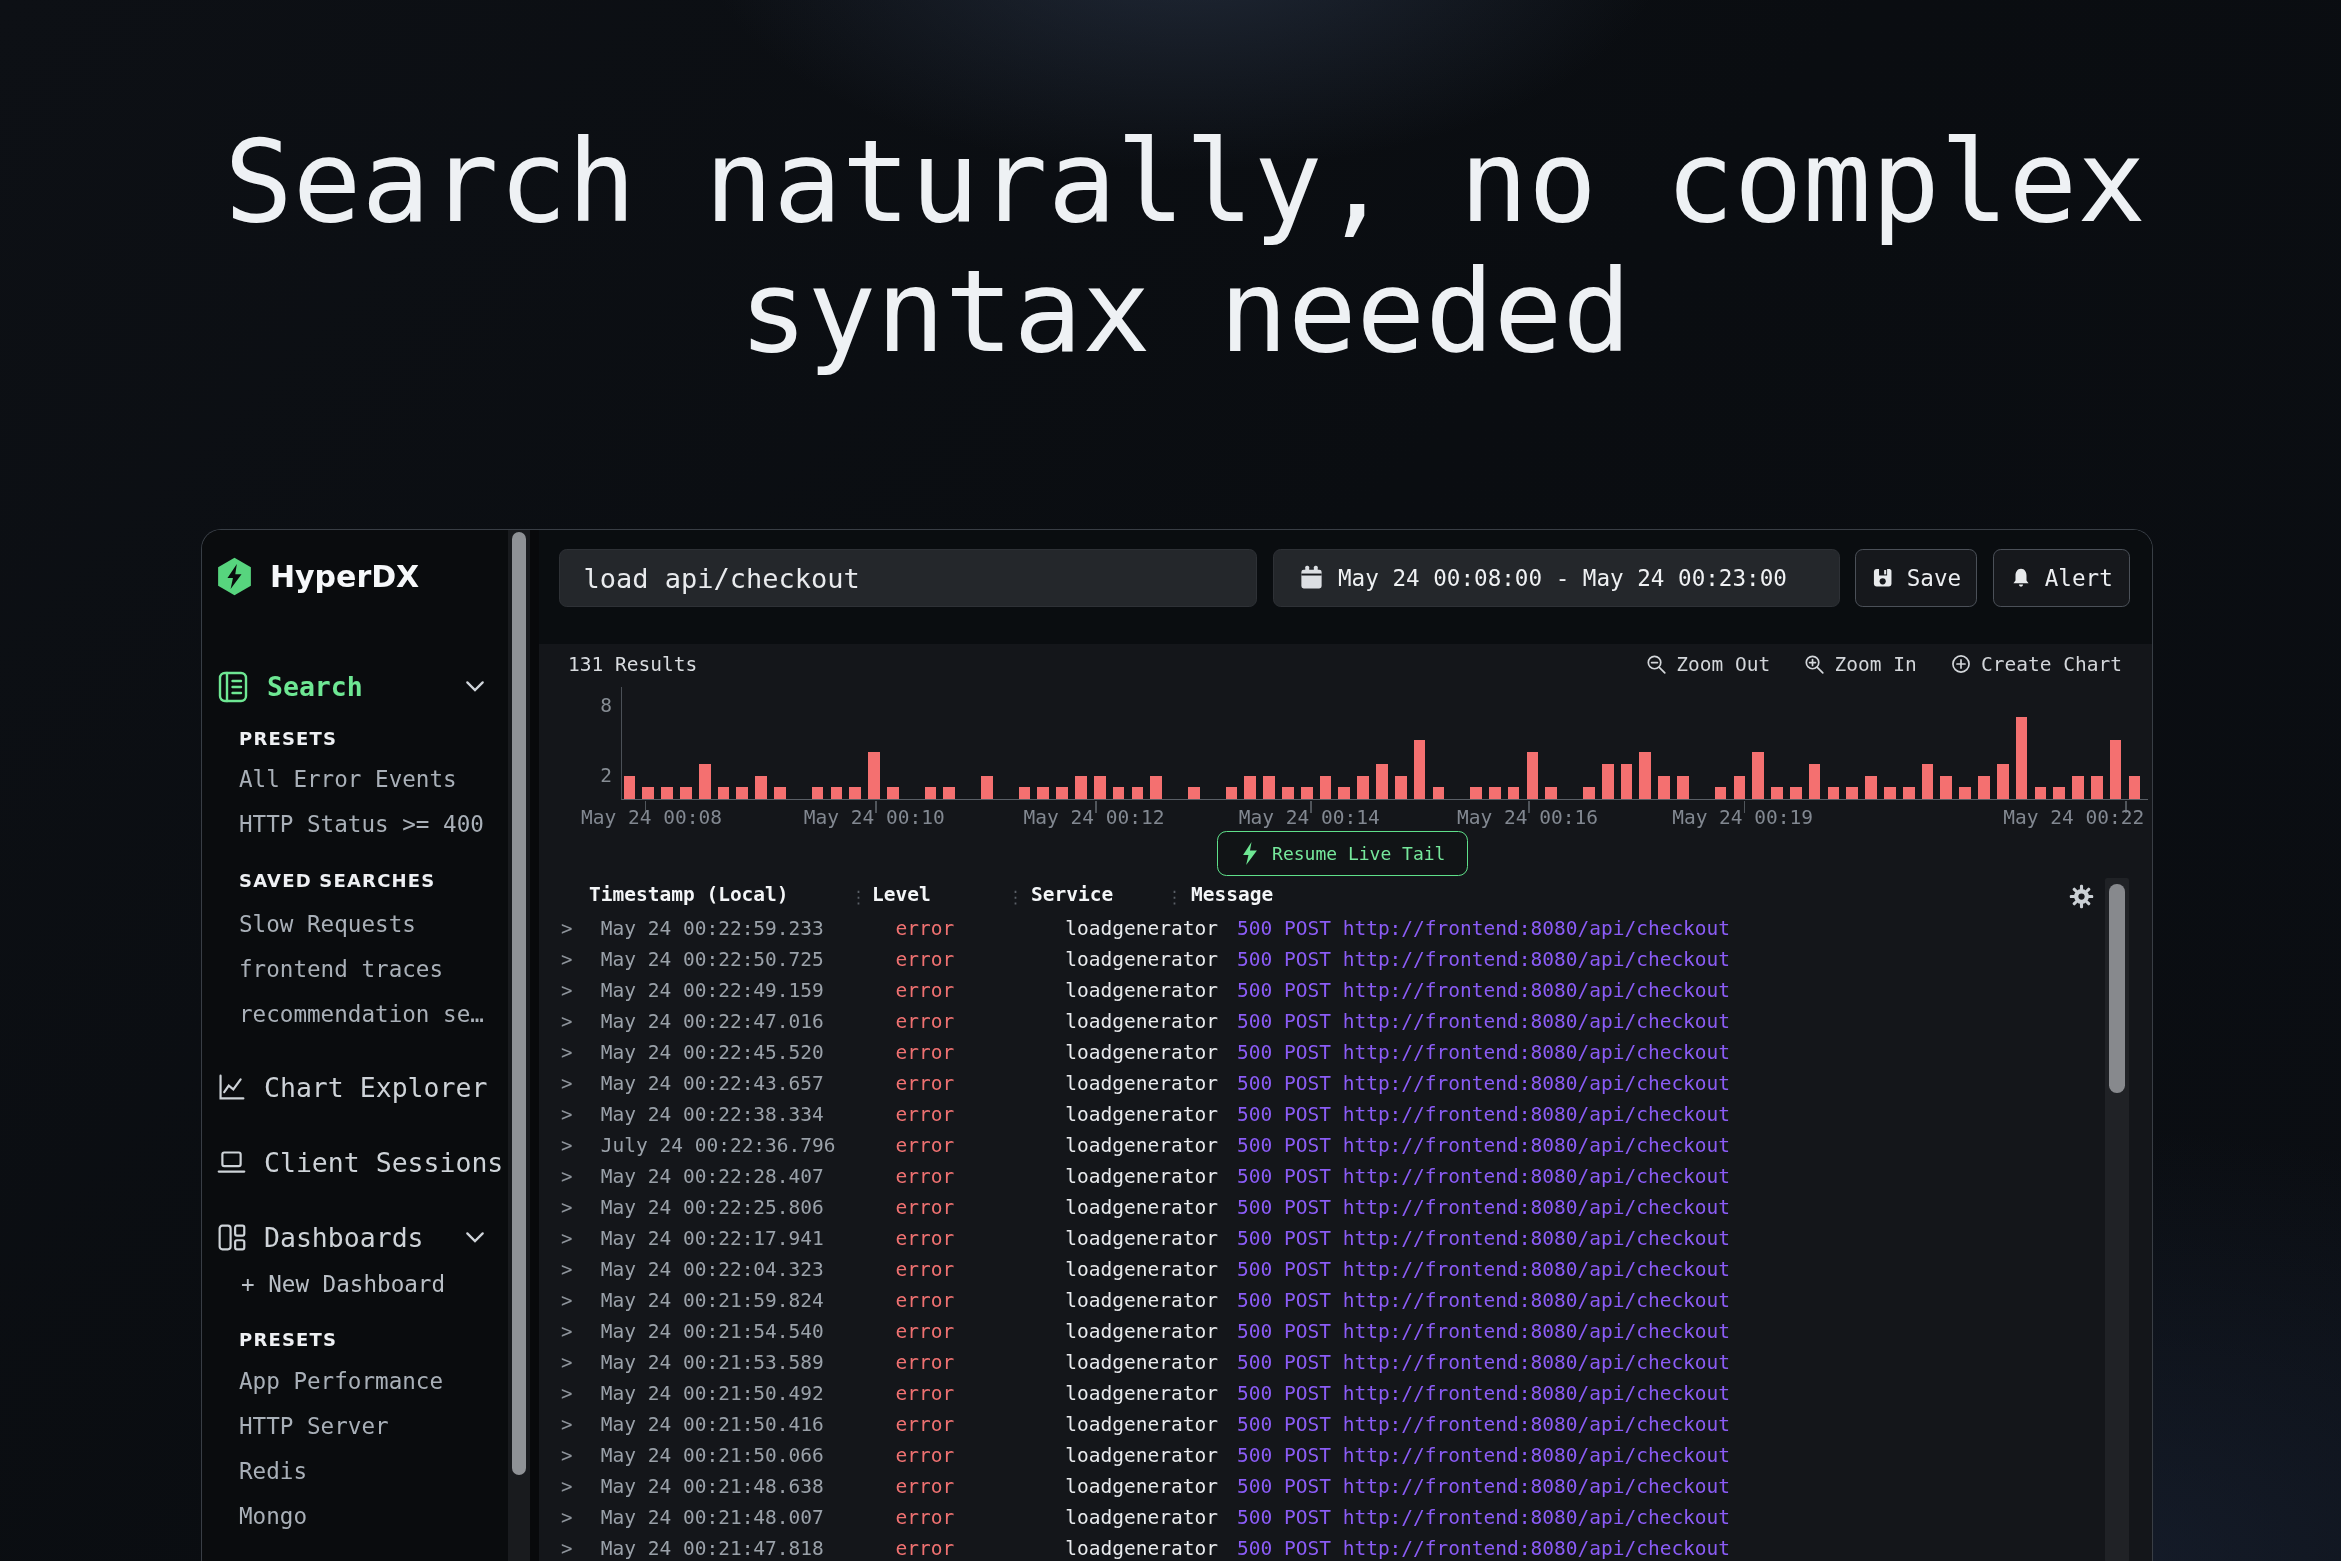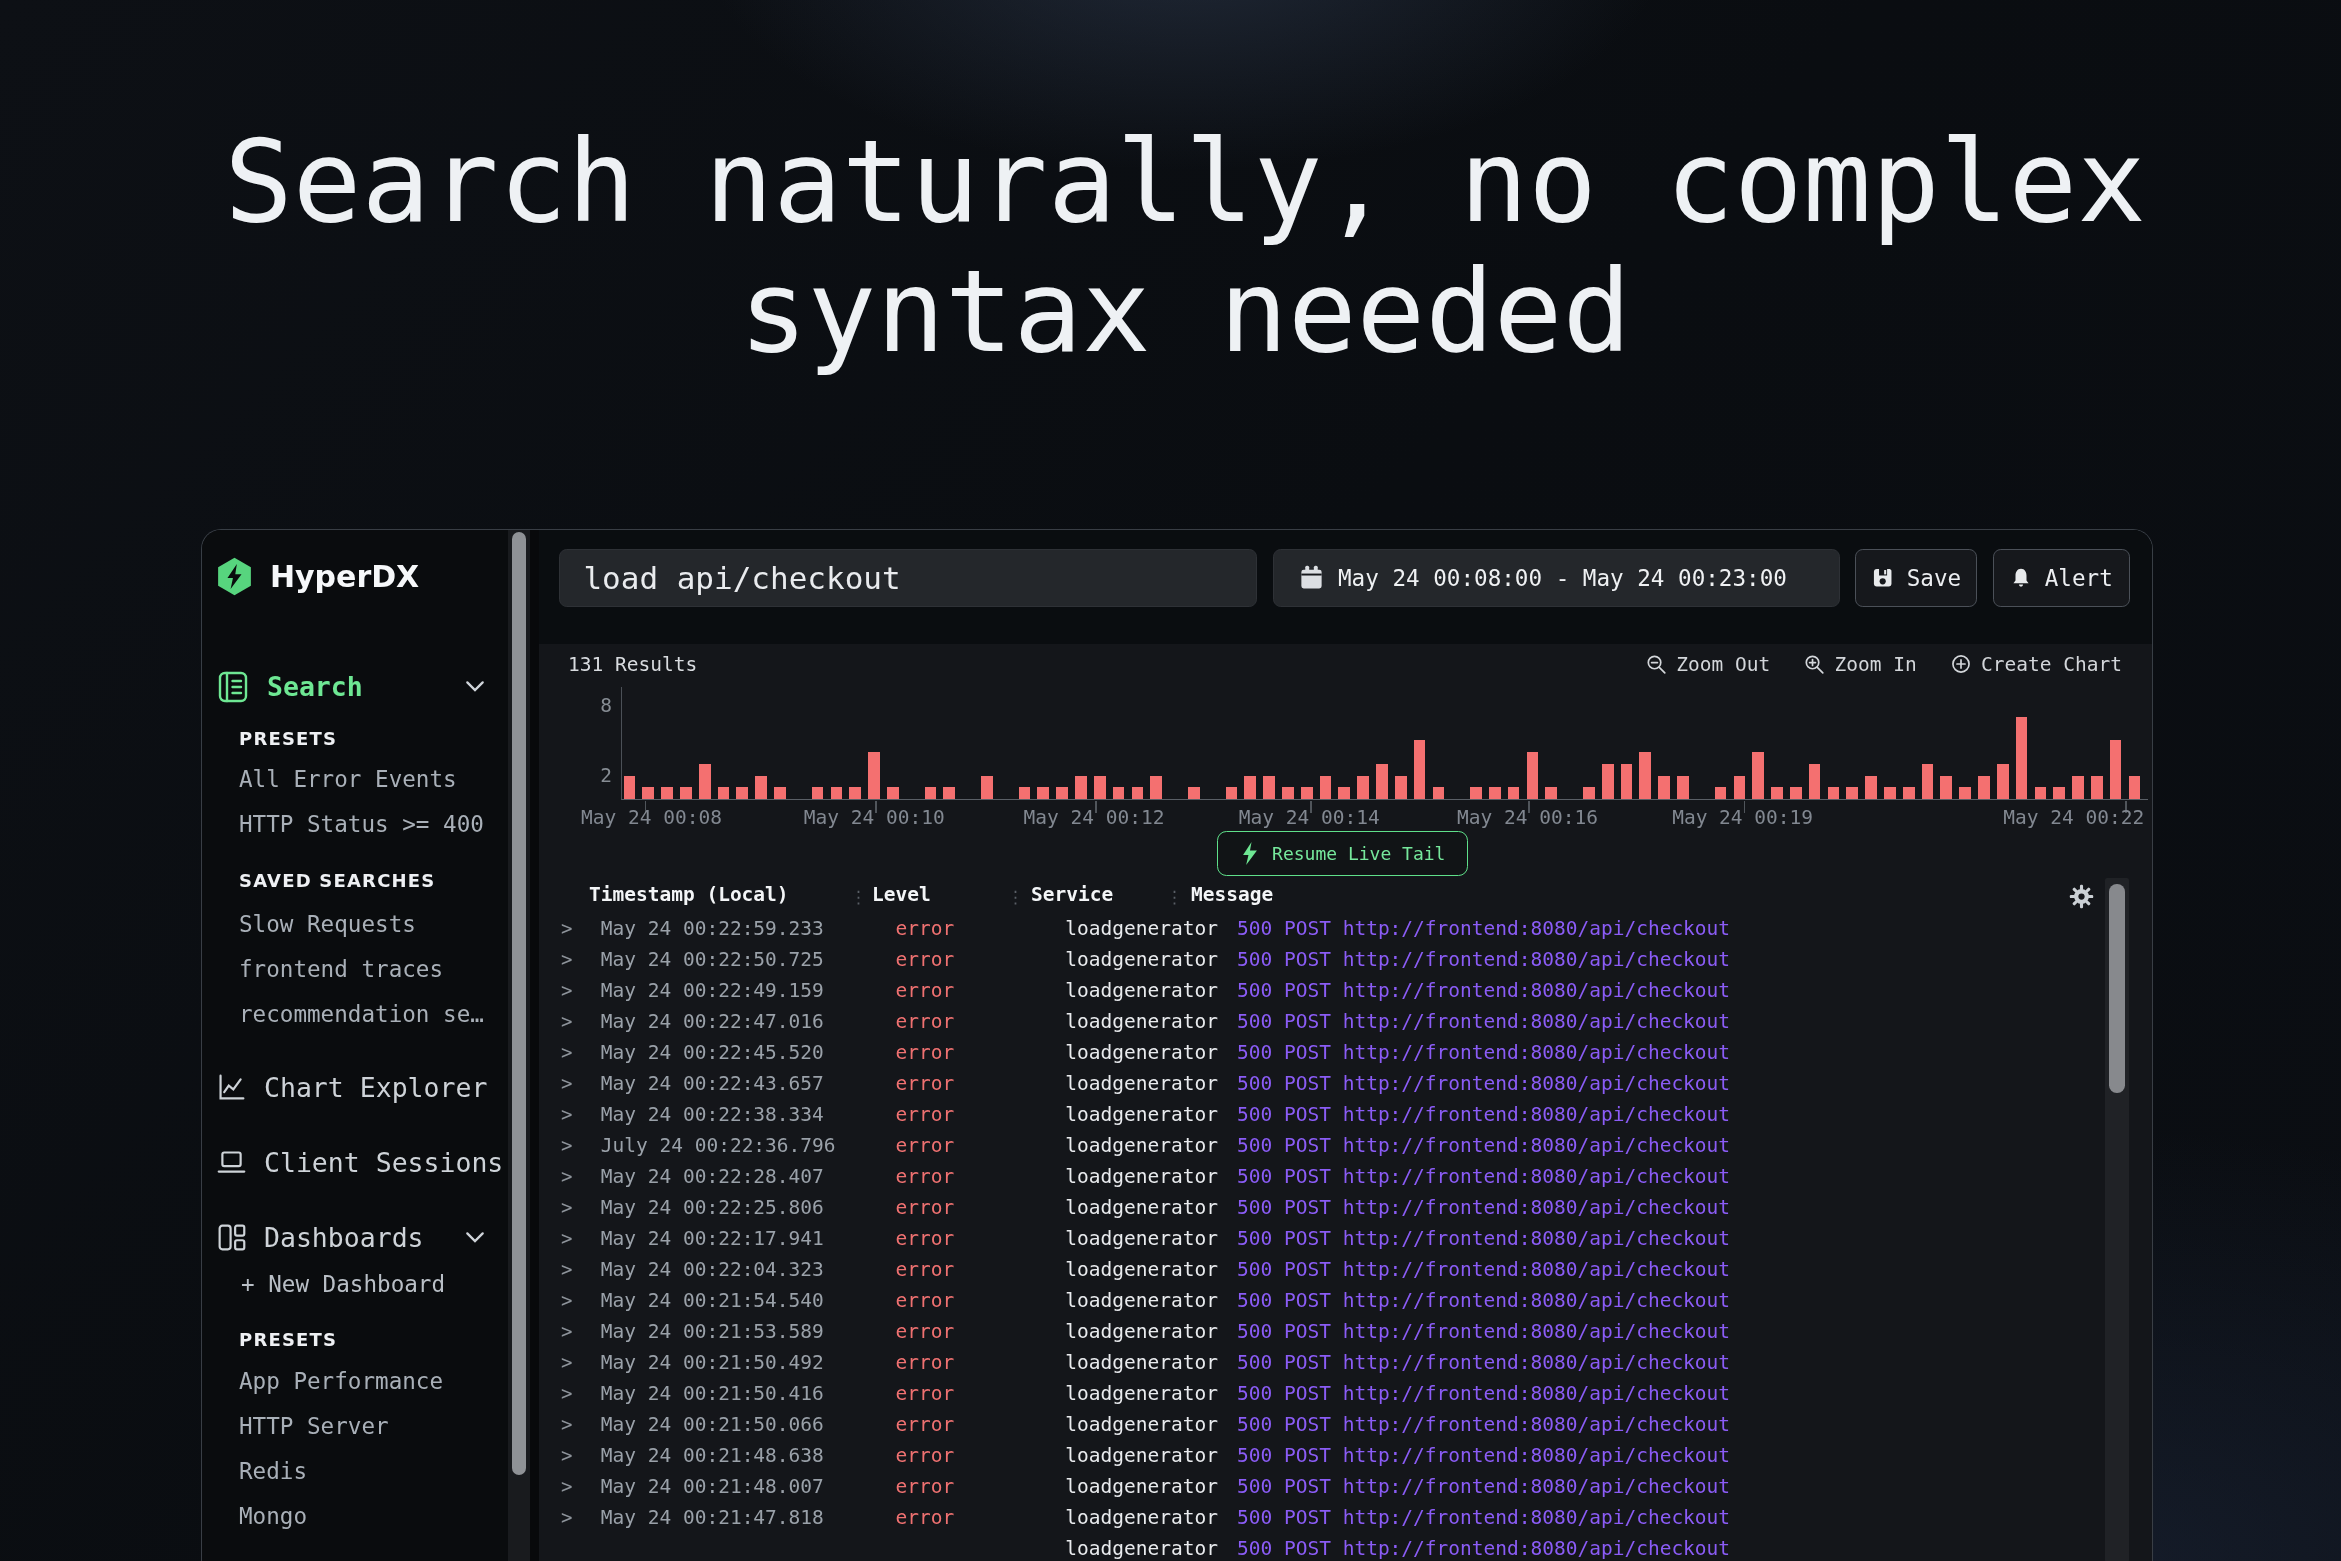--- a/index.html
+++ b/index.html
@@ -32,21 +32,21 @@
   .side-item{height:45px;line-height:45px;font-size:22.6px;color:#a9b0b8;white-space:nowrap;cursor:pointer;}
   .new-dash{position:absolute;left:39px;top:740px;height:28px;line-height:28px;font-size:22.6px;color:#b9bfc6;cursor:pointer;}
   .chev-right{margin-left:auto;}
   .side-track{position:absolute;left:306px;top:0;width:22px;bottom:0;background:#191b1e;}
   .side-thumb{position:absolute;left:310px;top:2.3px;width:14px;height:943px;background:#8f9296;border-radius:7px;}
   
   .main{position:relative;flex:1;background:#0a0d10;}
   .topbar{position:absolute;top:0;left:0;right:0;height:114px;background:#0a0d10;}
   .search-input{position:absolute;left:20px;top:19px;width:698px;height:58px;box-sizing:border-box;
     background:#24272b;border:0.8px solid #2e3136;border-radius:7.8px;color:#e9ebee;
-    font-family:"DejaVu Sans Mono","Liberation Mono",monospace;font-size:31px;padding:0 0 0 23.4px;outline:none;}
+    font-family:"DejaVu Sans Mono","Liberation Mono",monospace;font-size:27px;padding:0 0 0 23.4px;outline:none;}
   .date-field{position:absolute;left:734px;top:19px;width:567px;height:58px;box-sizing:border-box;
     background:#24272b;border:0.8px solid #2e3136;border-radius:7.8px;display:flex;align-items:center;
     padding-left:25px;gap:14px;font-size:22.6px;color:#eff1f3;cursor:pointer;}
   .tb-btn{position:absolute;top:19px;height:58px;box-sizing:border-box;background:#16181c;
     border:1.6px solid #4b5058;border-radius:7.8px;display:flex;align-items:center;justify-content:center;
     gap:12.5px;font-size:22.6px;color:#eceef1;cursor:pointer;}
   .btn-save{left:1316px;width:122px;}
   .btn-alert{left:1454px;width:137px;}
   
   .results{position:absolute;top:114px;left:0;right:0;bottom:0;background:#14161a;}
@@ -643,20 +643,27 @@
   </div>
 
   <div class="log-row">
     <span class="c-chev">&gt;</span>
     <span class="c-ts">May 24 00:22:04.323</span>
     <span class="c-level">error</span>
     <span class="c-service">loadgenerator</span>
     <span class="c-msg">500 POST http://frontend:8080/api/checkout</span>
   </div>
 
+  <div class="log-row">
+    <span class="c-chev">&gt;</span>
+    <span class="c-ts">May 24 00:21:59.824</span>
+    <span class="c-level">error</span>
+    <span class="c-service">loadgenerator</span>
+    <span class="c-msg">500 POST http://frontend:8080/api/checkout</span>
+  </div>
 
   <div class="log-row">
     <span class="c-chev">&gt;</span>
     <span class="c-ts">May 24 00:21:54.540</span>
     <span class="c-level">error</span>
     <span class="c-service">loadgenerator</span>
     <span class="c-msg">500 POST http://frontend:8080/api/checkout</span>
   </div>
 
   <div class="log-row">

